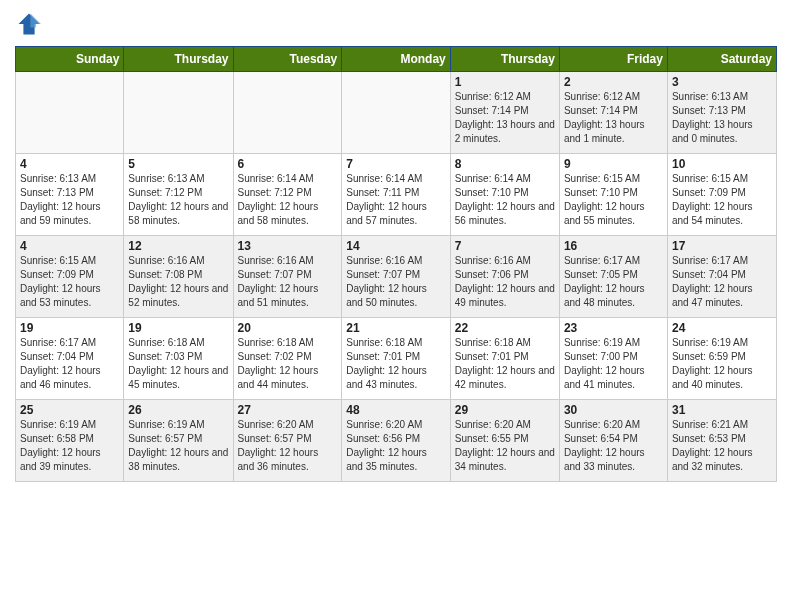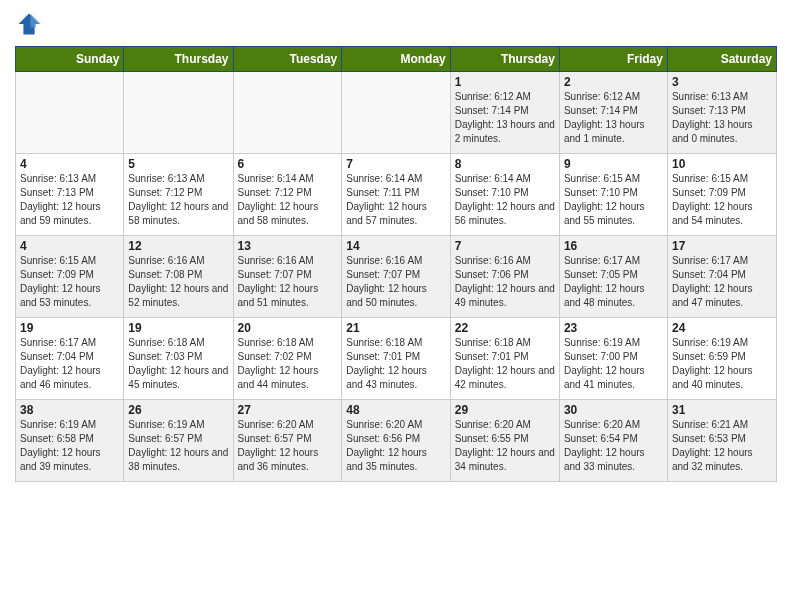--- a/index.html
+++ b/index.html
@@ -186,21 +186,21 @@
             <span class="day-num">23</span>
             <div class="day-info">Sunrise: 6:19 AM<br>Sunset: 7:00 PM<br>Daylight: 12 hours and 41 minutes.</div>
           </td>
           <td>
             <span class="day-num">24</span>
             <div class="day-info">Sunrise: 6:19 AM<br>Sunset: 6:59 PM<br>Daylight: 12 hours and 40 minutes.</div>
           </td>
         </tr>
         <tr>
           <td class="shaded">
-            <span class="day-num">38</span>
+            <span class="day-num">25</span>
             <div class="day-info">Sunrise: 6:19 AM<br>Sunset: 6:58 PM<br>Daylight: 12 hours and 39 minutes.</div>
           </td>
           <td class="shaded">
             <span class="day-num">26</span>
             <div class="day-info">Sunrise: 6:19 AM<br>Sunset: 6:57 PM<br>Daylight: 12 hours and 38 minutes.</div>
           </td>
           <td class="shaded">
             <span class="day-num">27</span>
             <div class="day-info">Sunrise: 6:20 AM<br>Sunset: 6:57 PM<br>Daylight: 12 hours and 36 minutes.</div>
           </td>

